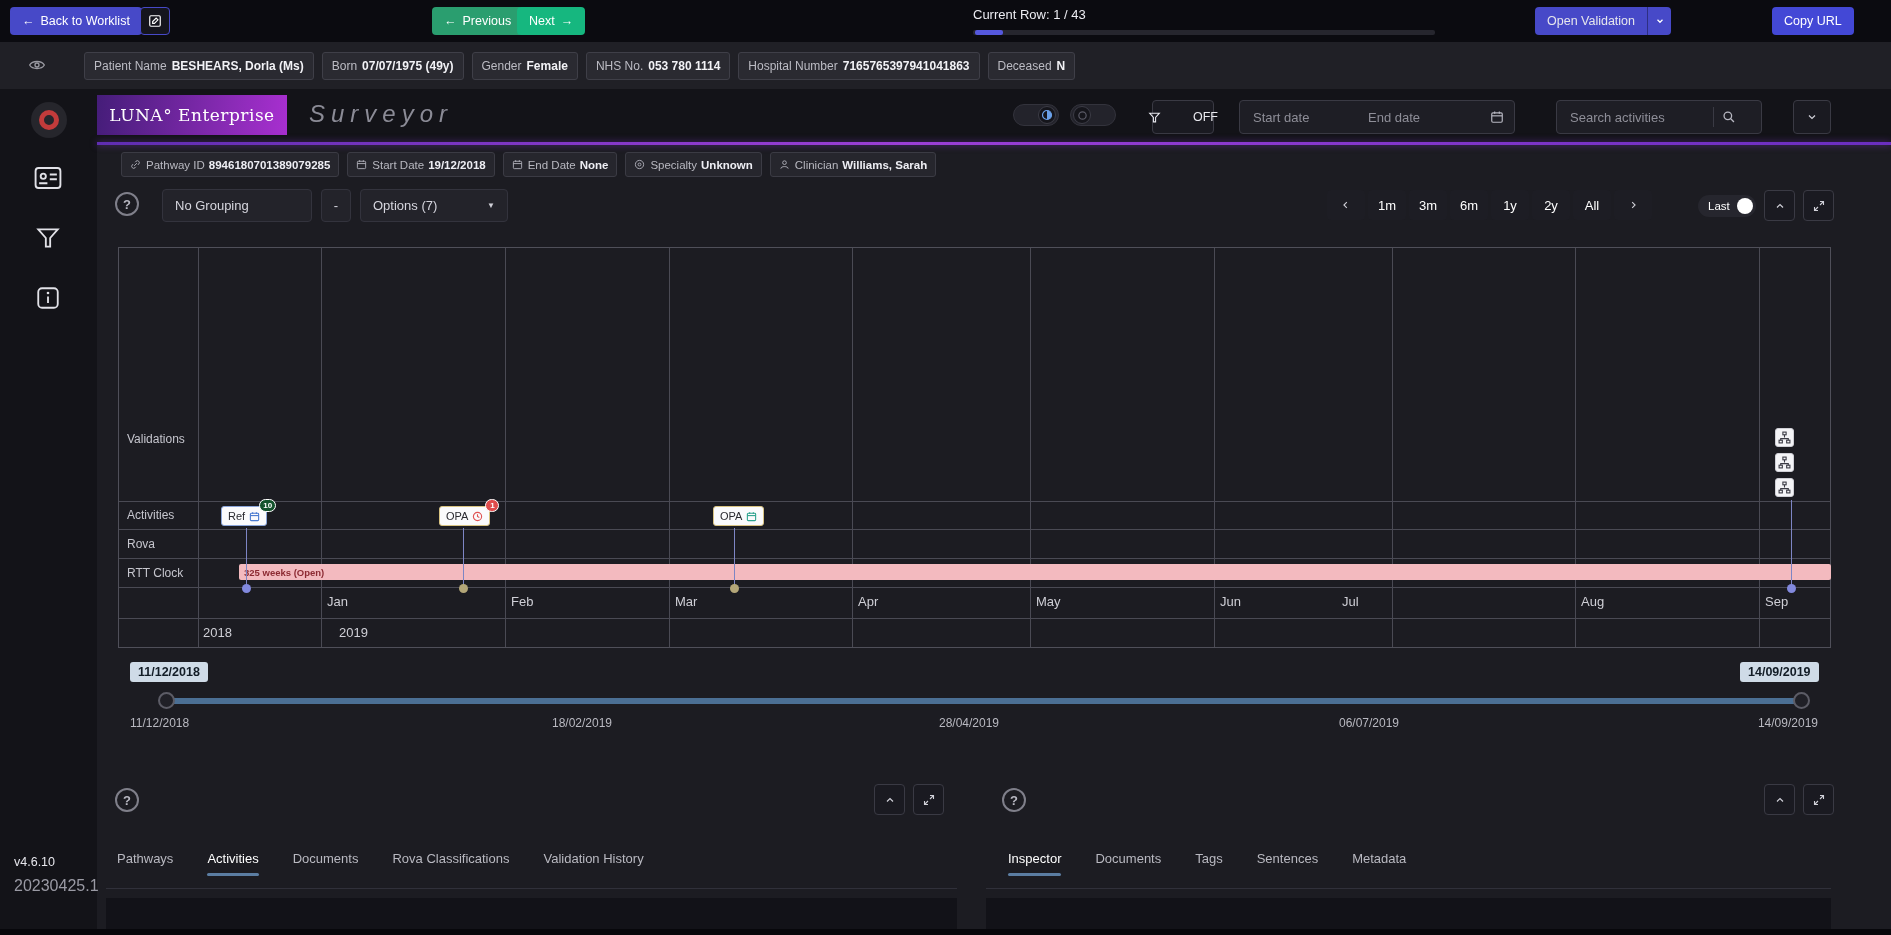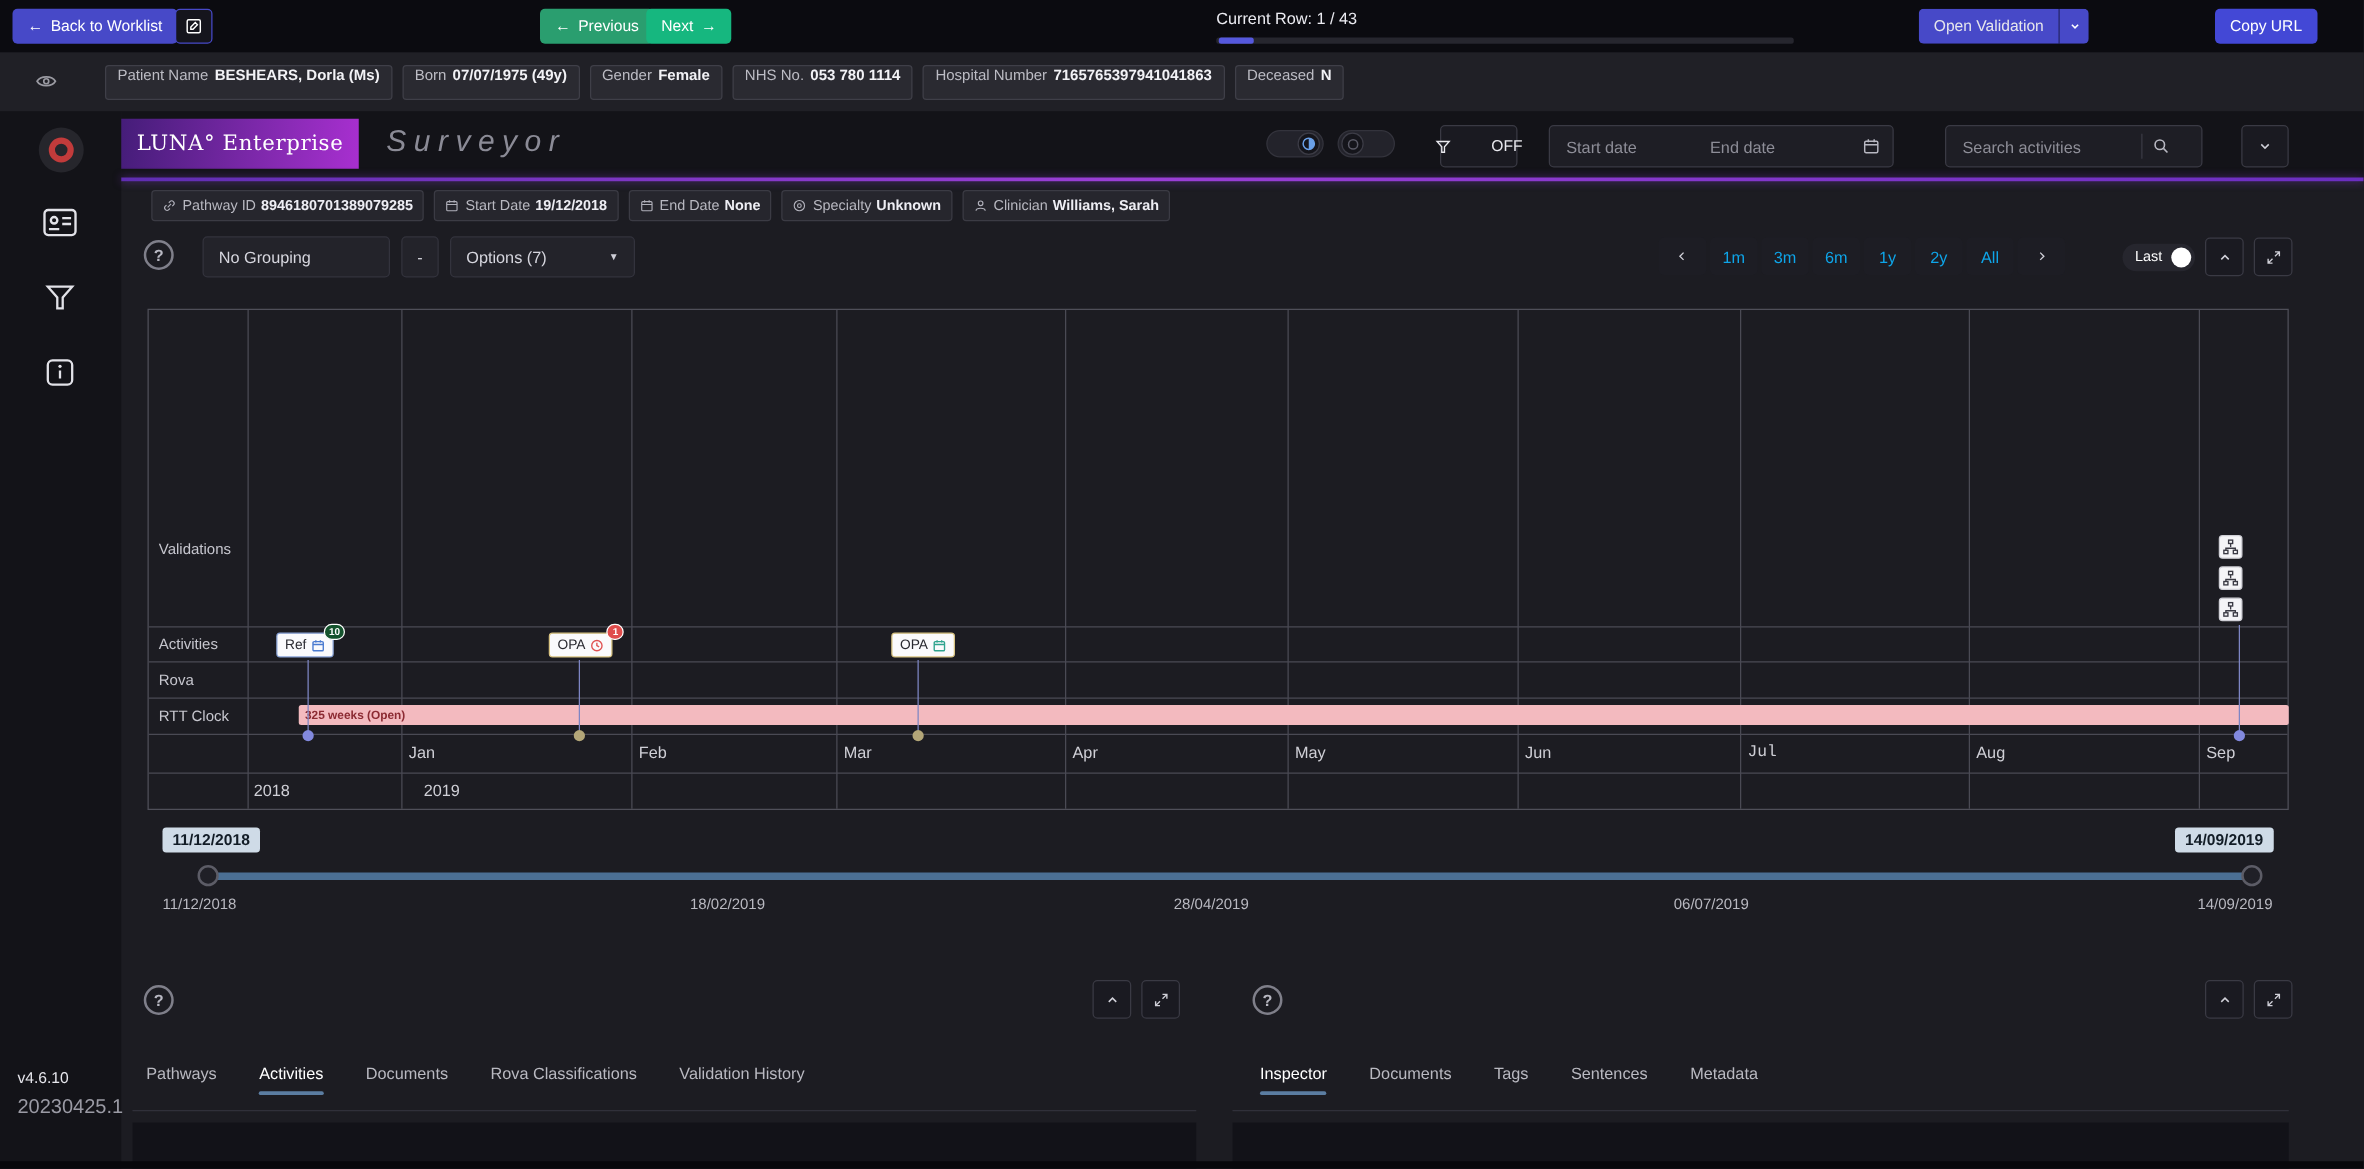--- a/index.html
+++ b/index.html
@@ -29,21 +29,21 @@
   .currow-track { background:#26262e; border-radius:2px; }
   .currow-thumb { position:absolute; left:2px; top:0; width:28px; height:5px; background:#5558dd; border-radius:2px; }
   .splitbtn { display:inline-flex; height:28px; border-radius:4px; overflow:hidden; }
   .splitbtn .main { display:flex; align-items:center; padding:0 12px; background:#4749c8; font-size:12.5px; }
   .splitbtn .caret { display:flex; align-items:center; justify-content:center; width:24px;
                      background:#4749c8; border-left:1px solid rgba(0,0,0,.35); }
 
   
   .patientbar { position:absolute; left:0; top:42px; width:1891px; height:47px; background:#202026; }
   .chips { position:absolute; left:84px; top:10px; display:flex; gap:8px; }
-  .chip { display:inline-flex; height:28px; padding:0 9px; background:#2a2a31;
+  .chip { display:inline-flex; align-items:center; height:28px; padding:0 9px; background:#2a2a31;
           border:1px solid #3f3f48; border-radius:3px; font-size:12px; color:#bcbcc4; white-space:nowrap; }
   .chip .val { font-weight:bold; color:#f2f2f6; margin-left:5px; }
 
   
   .sidebar { position:absolute; left:0; top:89px; width:97px; height:846px; background:#131318; }
   .applogo { position:absolute; left:31px; top:13px; width:36px; height:36px; border-radius:50%;
              background:#26262c; display:flex; align-items:center; justify-content:center; }
   .applogo .ring { width:20px; height:20px; border-radius:50%; border:5px solid #c23b3b; }
   .sideicon { position:absolute; left:29px; width:38px; height:38px; display:flex;
               align-items:center; justify-content:center; color:#e2e2e8; }
@@ -81,21 +81,21 @@
            border:1px solid #3b3b44; border-radius:3px; font-size:11.5px; color:#b8b8c0; white-space:nowrap; }
   .pchip .val { font-weight:bold; color:#eeeef4; margin-left:4px; }
   .pchip .cicon { margin-right:5px; display:inline-flex; color:#b0b0ba; }
 
   
   .helpcircle { width:24px; height:24px; border-radius:50%; border:2px solid #7f7f8a;
                 color:#b8b8c2; display:flex; align-items:center; justify-content:center;
                 font-size:13px; font-weight:bold; }
   .selectbox { background:#23232a; border:1px solid #33333d; border-radius:4px;
                color:#d6d6de; font-size:13px; display:flex; align-items:center; padding:0 12px; }
-  .rangebtn { background:#1d1d24; border:none; border-radius:4px; color:#0ea5e9;
+  .rangebtn { background:#1d1d24; border:none; border-radius:4px; color:#ffffff;
               font-size:13px; font-family:inherit; height:30px; min-width:38px; padding:0 9px;
               display:inline-flex; align-items:center; justify-content:center; }
   .lastpill { position:absolute; left:1698px; top:195px; width:58px; height:22px; border-radius:11px;
               background:#26262e; display:flex; align-items:center; }
   .lastpill .lbl { font-size:11.5px; color:#fff; margin-left:10px; }
   .lastpill .lknob { position:absolute; right:3px; top:3px; width:16px; height:16px; border-radius:50%; background:#fff; }
   .sqbtn { width:31px; height:31px; background:#1a1a21; border:1px solid #3a3a44; border-radius:4px;
            display:flex; align-items:center; justify-content:center; color:#d0d0d8; }
 
   
@@ -522,21 +522,21 @@
         <path d="M12 7v5M5 17v-3h14v3"></path>
       </svg>
     </span>
 
   <span class="mon" style="left:208px;text-align:center;" data-interactable="false">Jan</span>
   <span class="mon" style="left:392px;" data-interactable="false">Feb</span>
   <span class="mon" style="left:556px;" data-interactable="false">Mar</span>
   <span class="mon" style="left:739px;" data-interactable="false">Apr</span>
   <span class="mon" style="left:917px;" data-interactable="false">May</span>
   <span class="mon" style="left:1101px;" data-interactable="false">Jun</span>
-  <span class="mon" style="left:1279px;font-family:Liberation Mono, monospace;" data-interactable="false">Jul</span>
+  <span class="mon" style="left:1223px;" data-interactable="false">Jul</span>
   <span class="mon" style="left:1462px;" data-interactable="false">Aug</span>
   <span class="mon" style="left:1646px;" data-interactable="false">Sep</span>
 
   <span class="yr" style="left:84px;" data-interactable="false">2018</span>
   <span class="yr" style="left:220px;" data-interactable="false">2019</span>
 </div>
 
 <span class="datebadge" style="left:130px;top:662px;" data-interactable="false">11/12/2018</span>
 <span class="datebadge" style="left:1740px;top:662px;" data-interactable="false">14/09/2019</span>
 <div class="slidertrack" data-interactable="true"></div>

